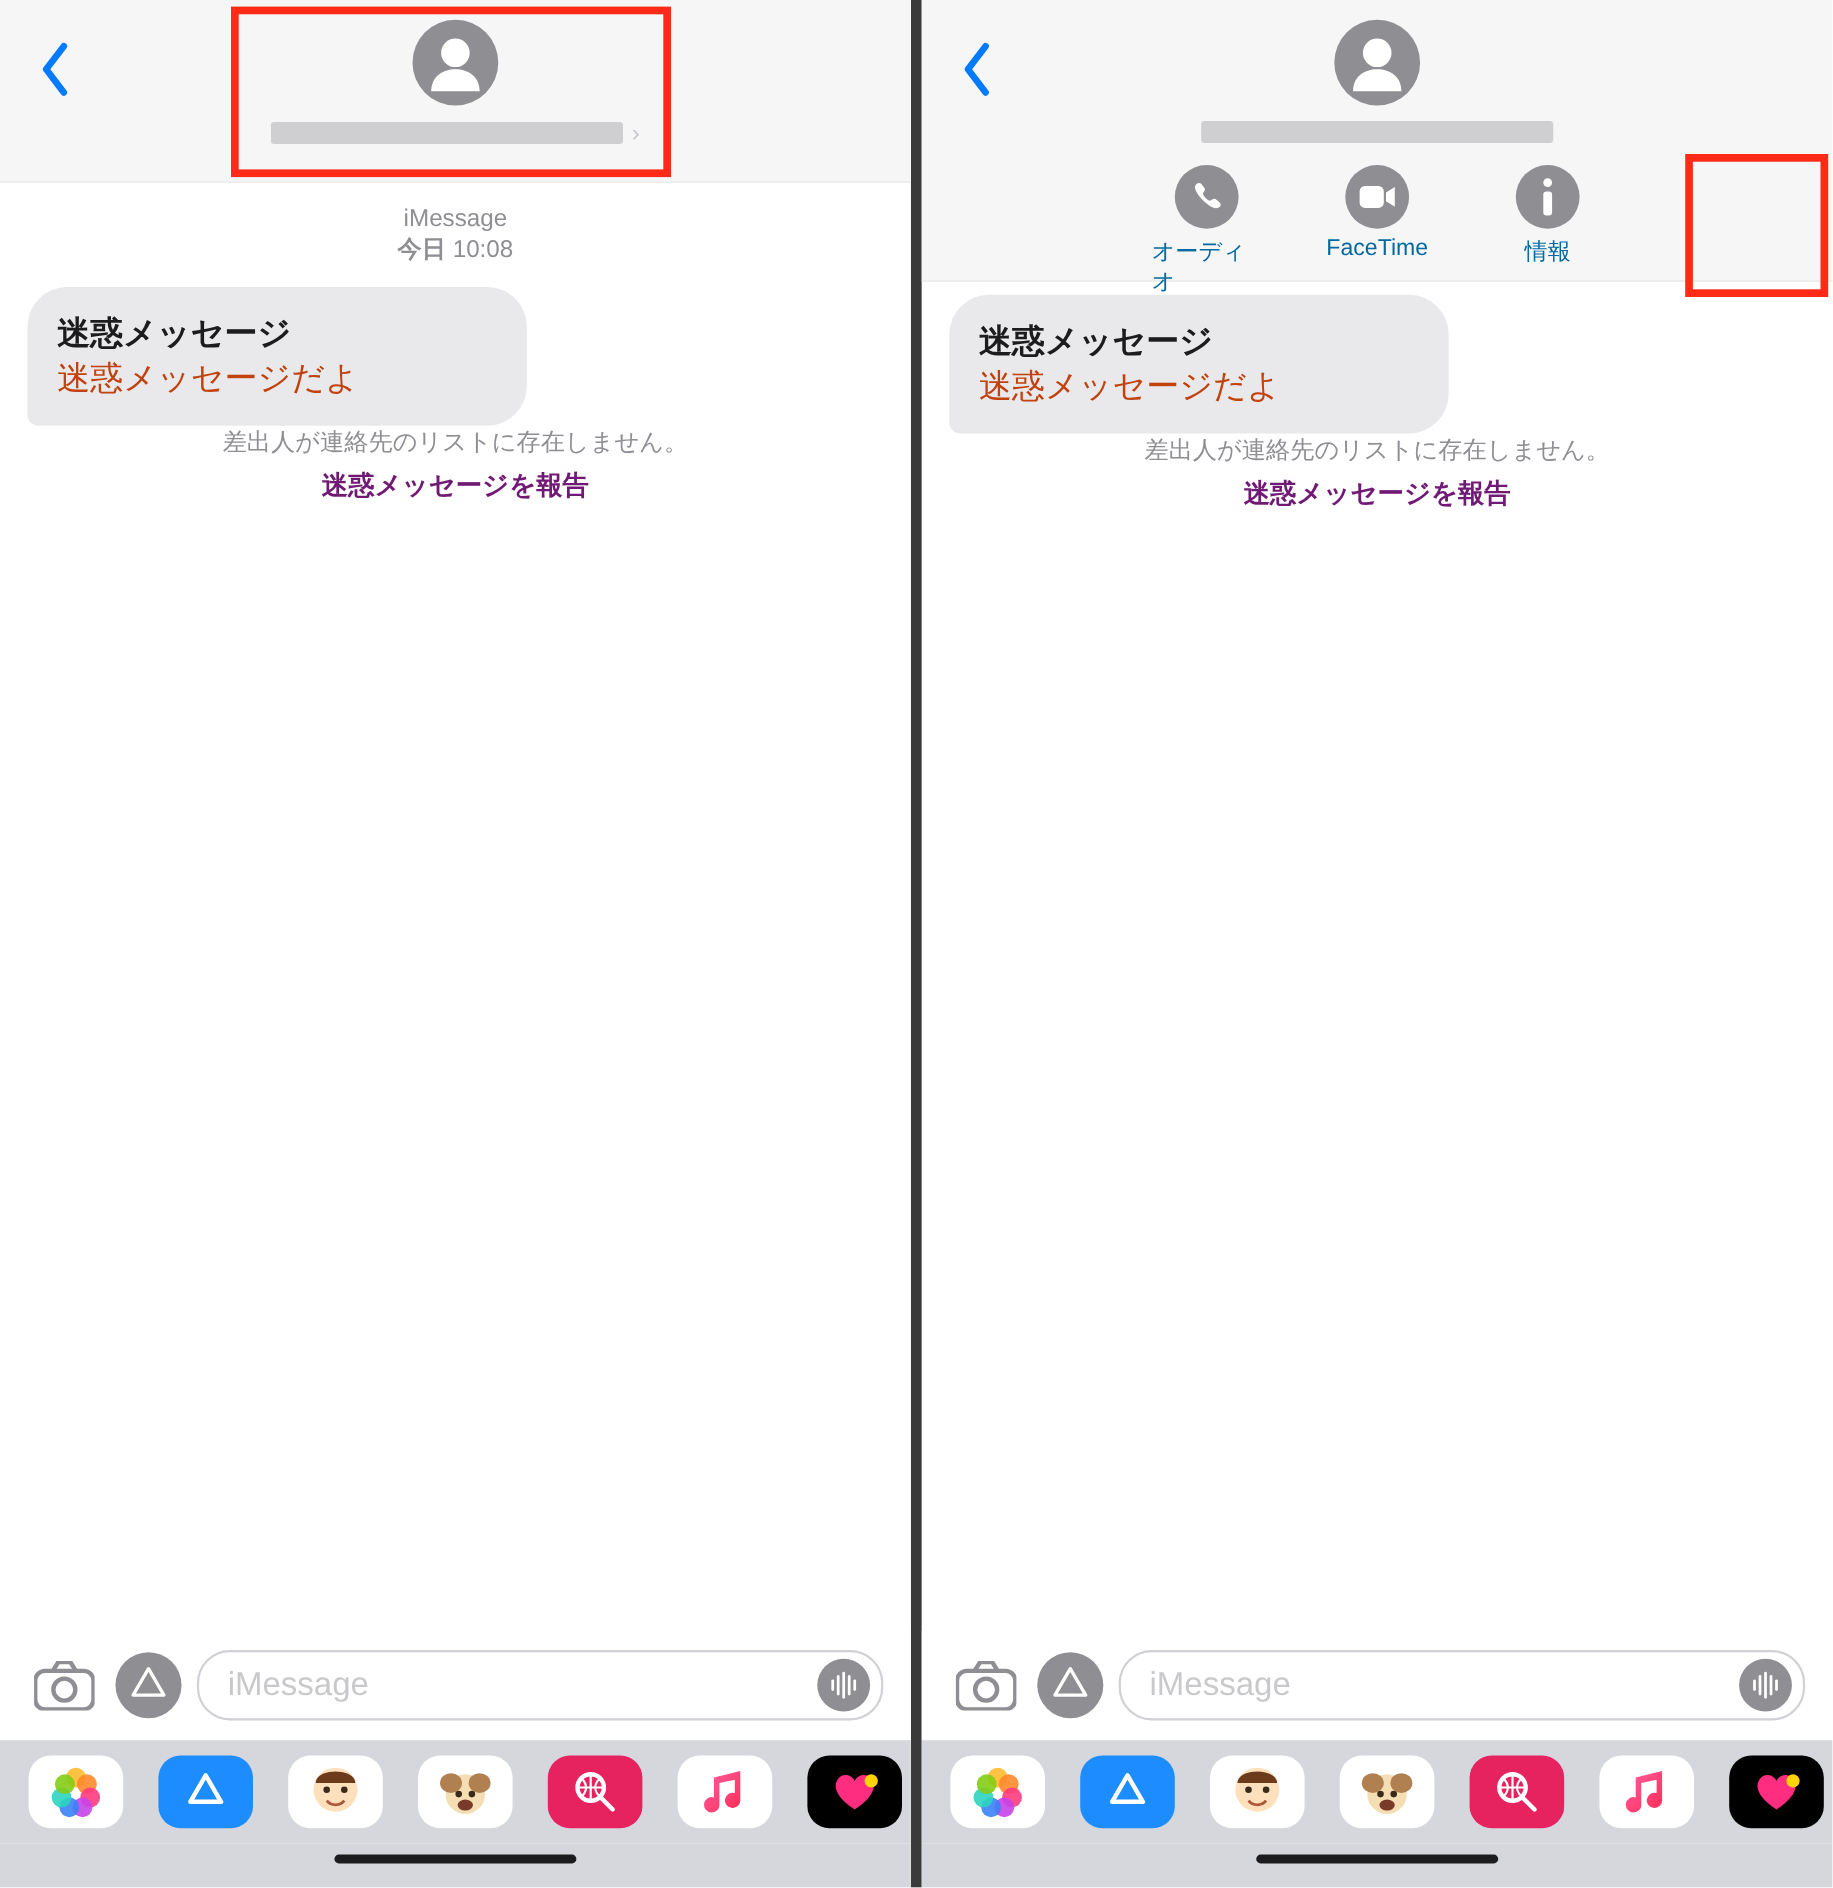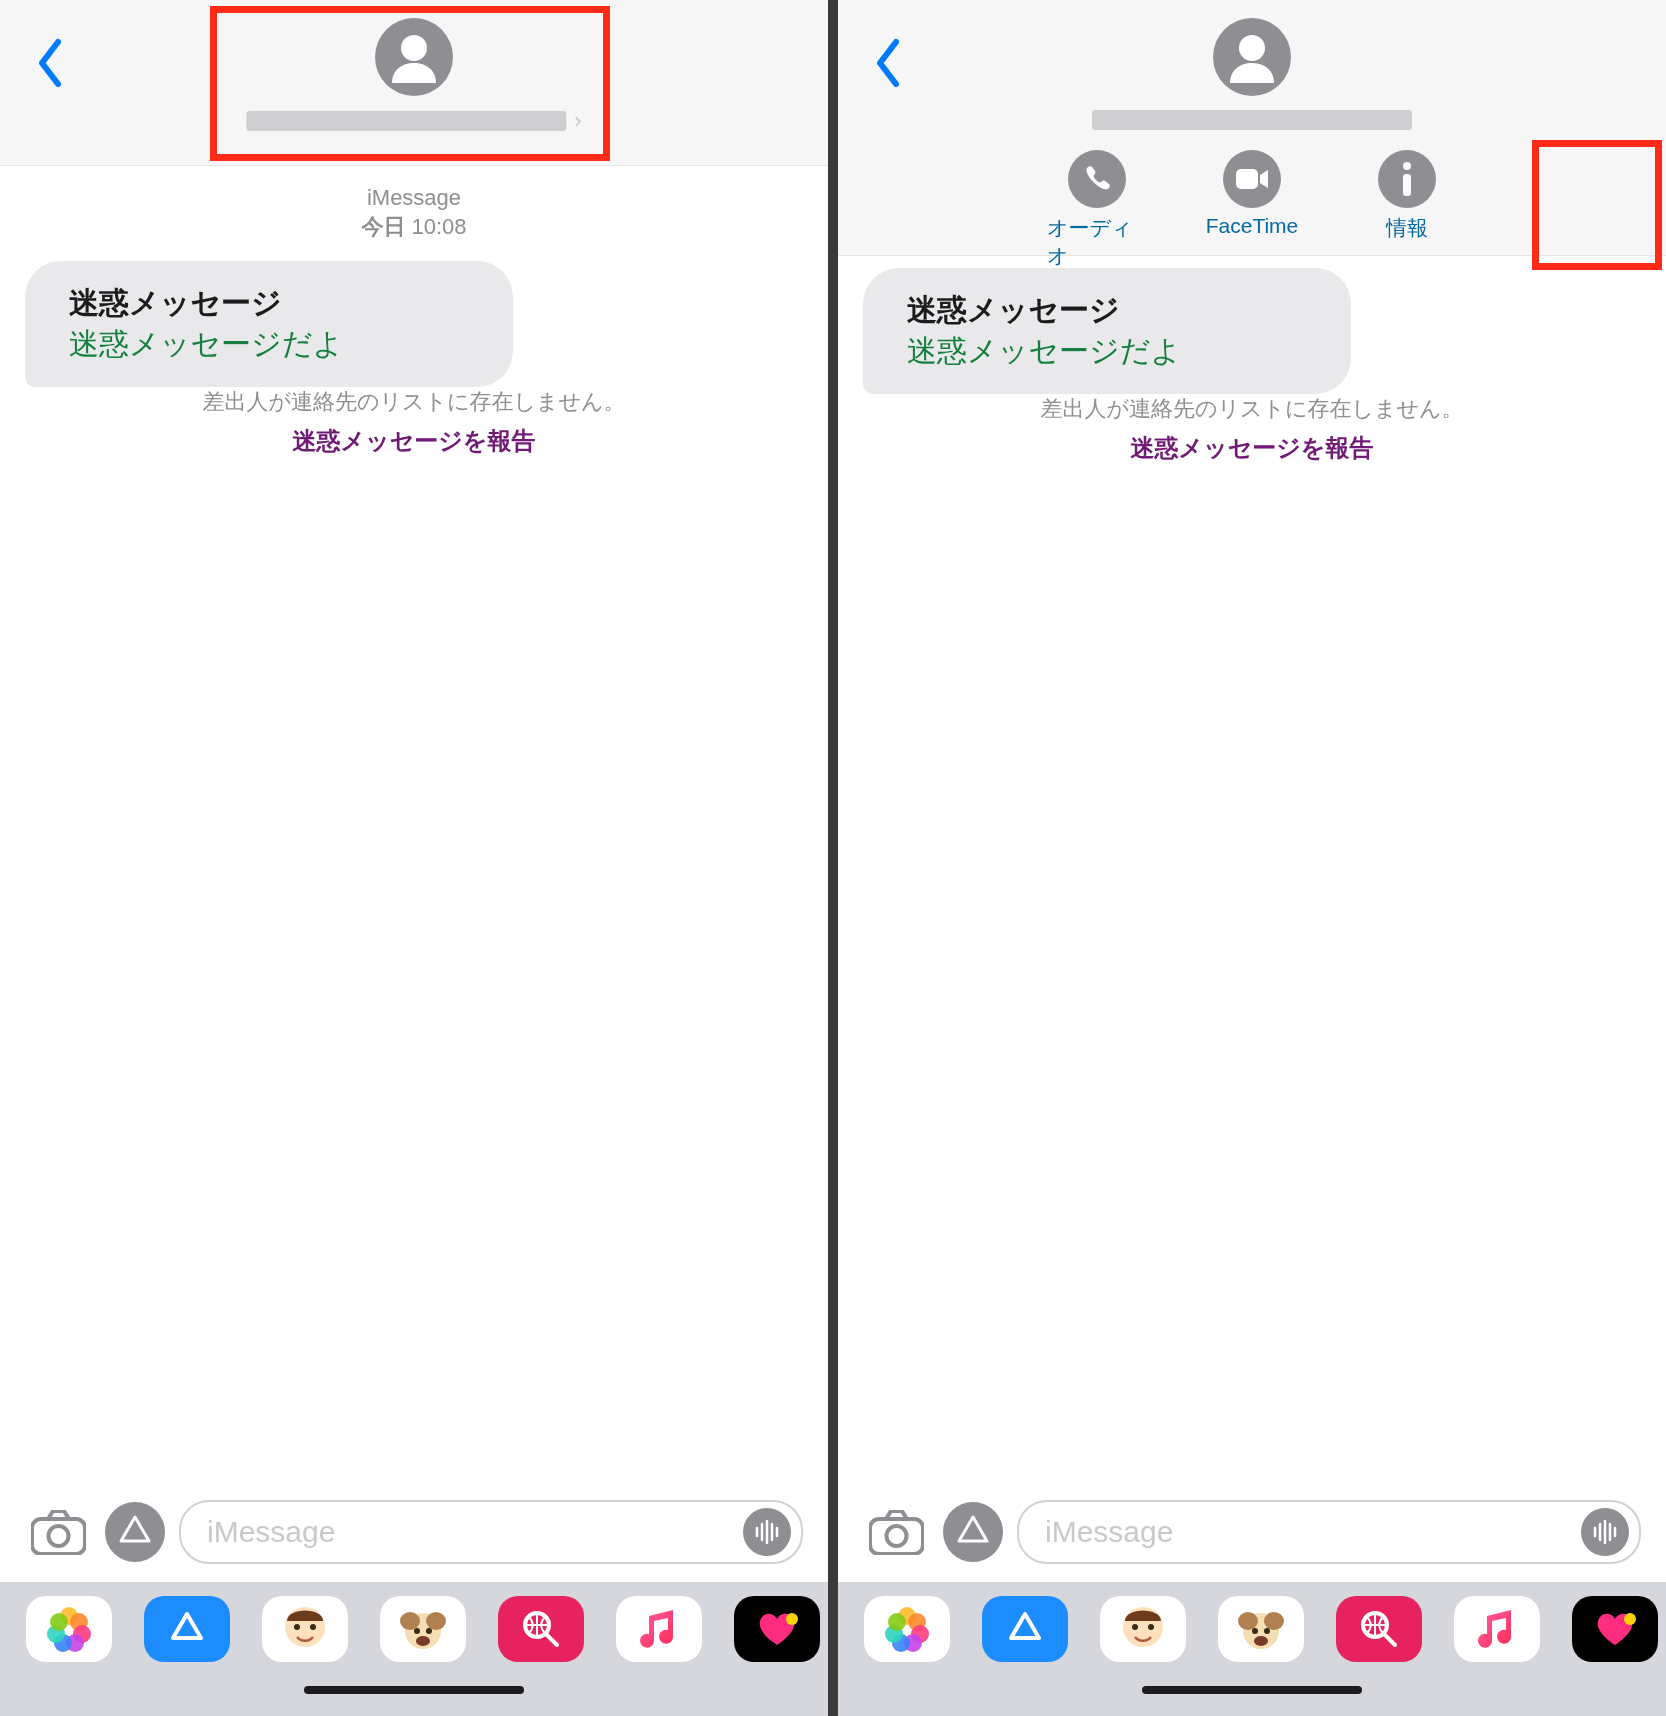--- a/index.html
+++ b/index.html
@@ -17,23 +17,23 @@
   .name-mask{width:320px;height:20px;background:#cfcfd1;border-radius:3px;}
   .chev{color:#c7c7cc;font-size:22px;line-height:1;}
   .hdr-actions{height:105px;display:flex;align-items:flex-start;justify-content:center;gap:55px;padding-top:0px;}
   .action{display:flex;flex-direction:column;align-items:center;gap:6px;width:100px;}
   .action .circ{width:58px;height:58px;border-radius:50%;background:#8e8e93;display:flex;align-items:center;justify-content:center;}
   .action .lbl{font-size:21px;color:#0369a1;}
   
   .body{flex:1;position:relative;overflow:hidden;}
   .meta{text-align:center;margin-top:18px;color:#8e8e93;font-size:22px;line-height:1.3;}
   .meta b{color:#8e8e93;font-weight:600;}
-  .bubble{margin:20px 0 0 25px;max-width:400px;background:#e9e9eb;border-radius:36px;border-bottom-left-radius:10px;padding:22px 44px;}
+  .bubble{margin:20px 0 0 25px;max-width:400px;background:#e9e9eb;border-radius:36px;border-bottom-left-radius:10px;padding:22px 27px;}
   .bubble .t1{font-weight:700;font-size:30px;color:#1c1c1e;}
-  .bubble .t2{font-size:30px;color:#15803d;}
+  .bubble .t2{font-size:30px;color:#c2410c;}
   .notice{text-align:center;}
   .notice .l1{color:#8e8e93;font-size:22px;}
   .notice .l2{color:#701a75;font-size:24px;font-weight:600;margin-top:8px;}
   
   .ftr{position:absolute;left:0;right:0;bottom:0;}
   .inputbar{height:100px;display:flex;align-items:center;gap:14px;padding:0 25px;background:#fff;}
   .ib-btn{width:60px;height:60px;border-radius:50%;background:#8e8e93;display:flex;align-items:center;justify-content:center;}
   .cam{width:66px;height:60px;display:flex;align-items:center;justify-content:center;}
   .cam svg{width:55px;height:45px;}
   .msgfield{flex:1;height:60px;border:2px solid #d0d0d5;border-radius:30px;display:flex;align-items:center;padding:0 10px 0 26px;justify-content:space-between;}

